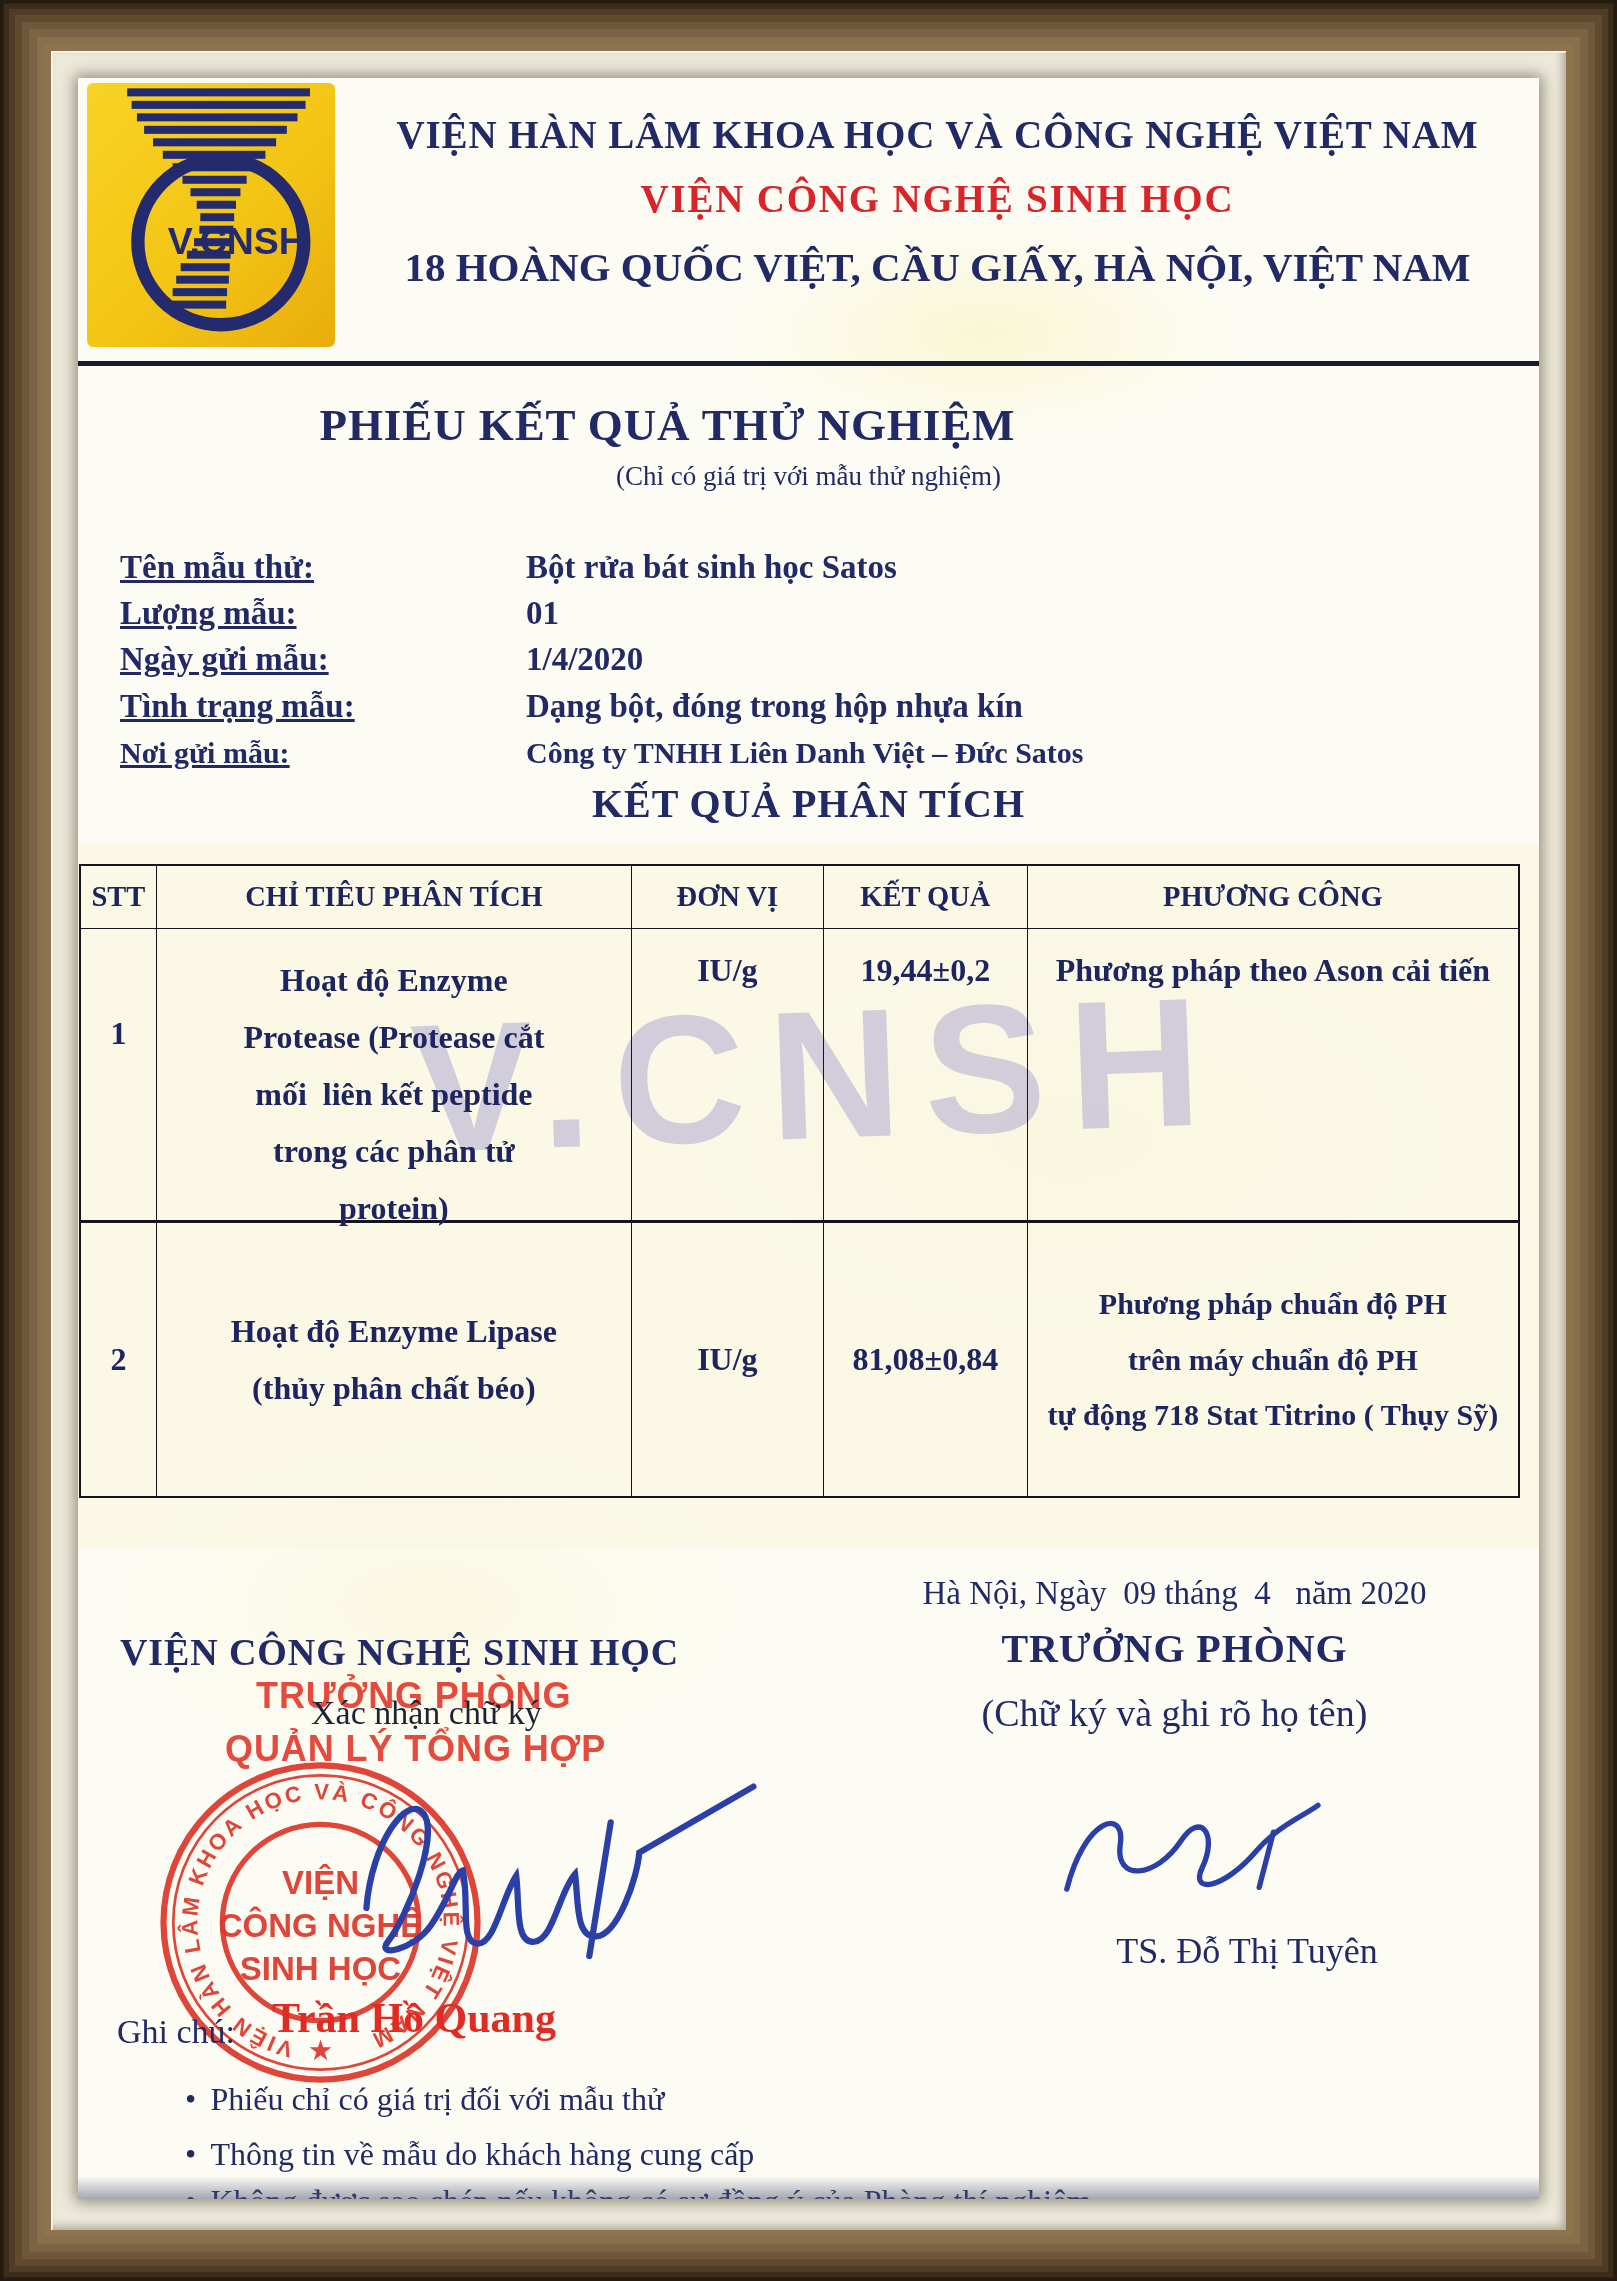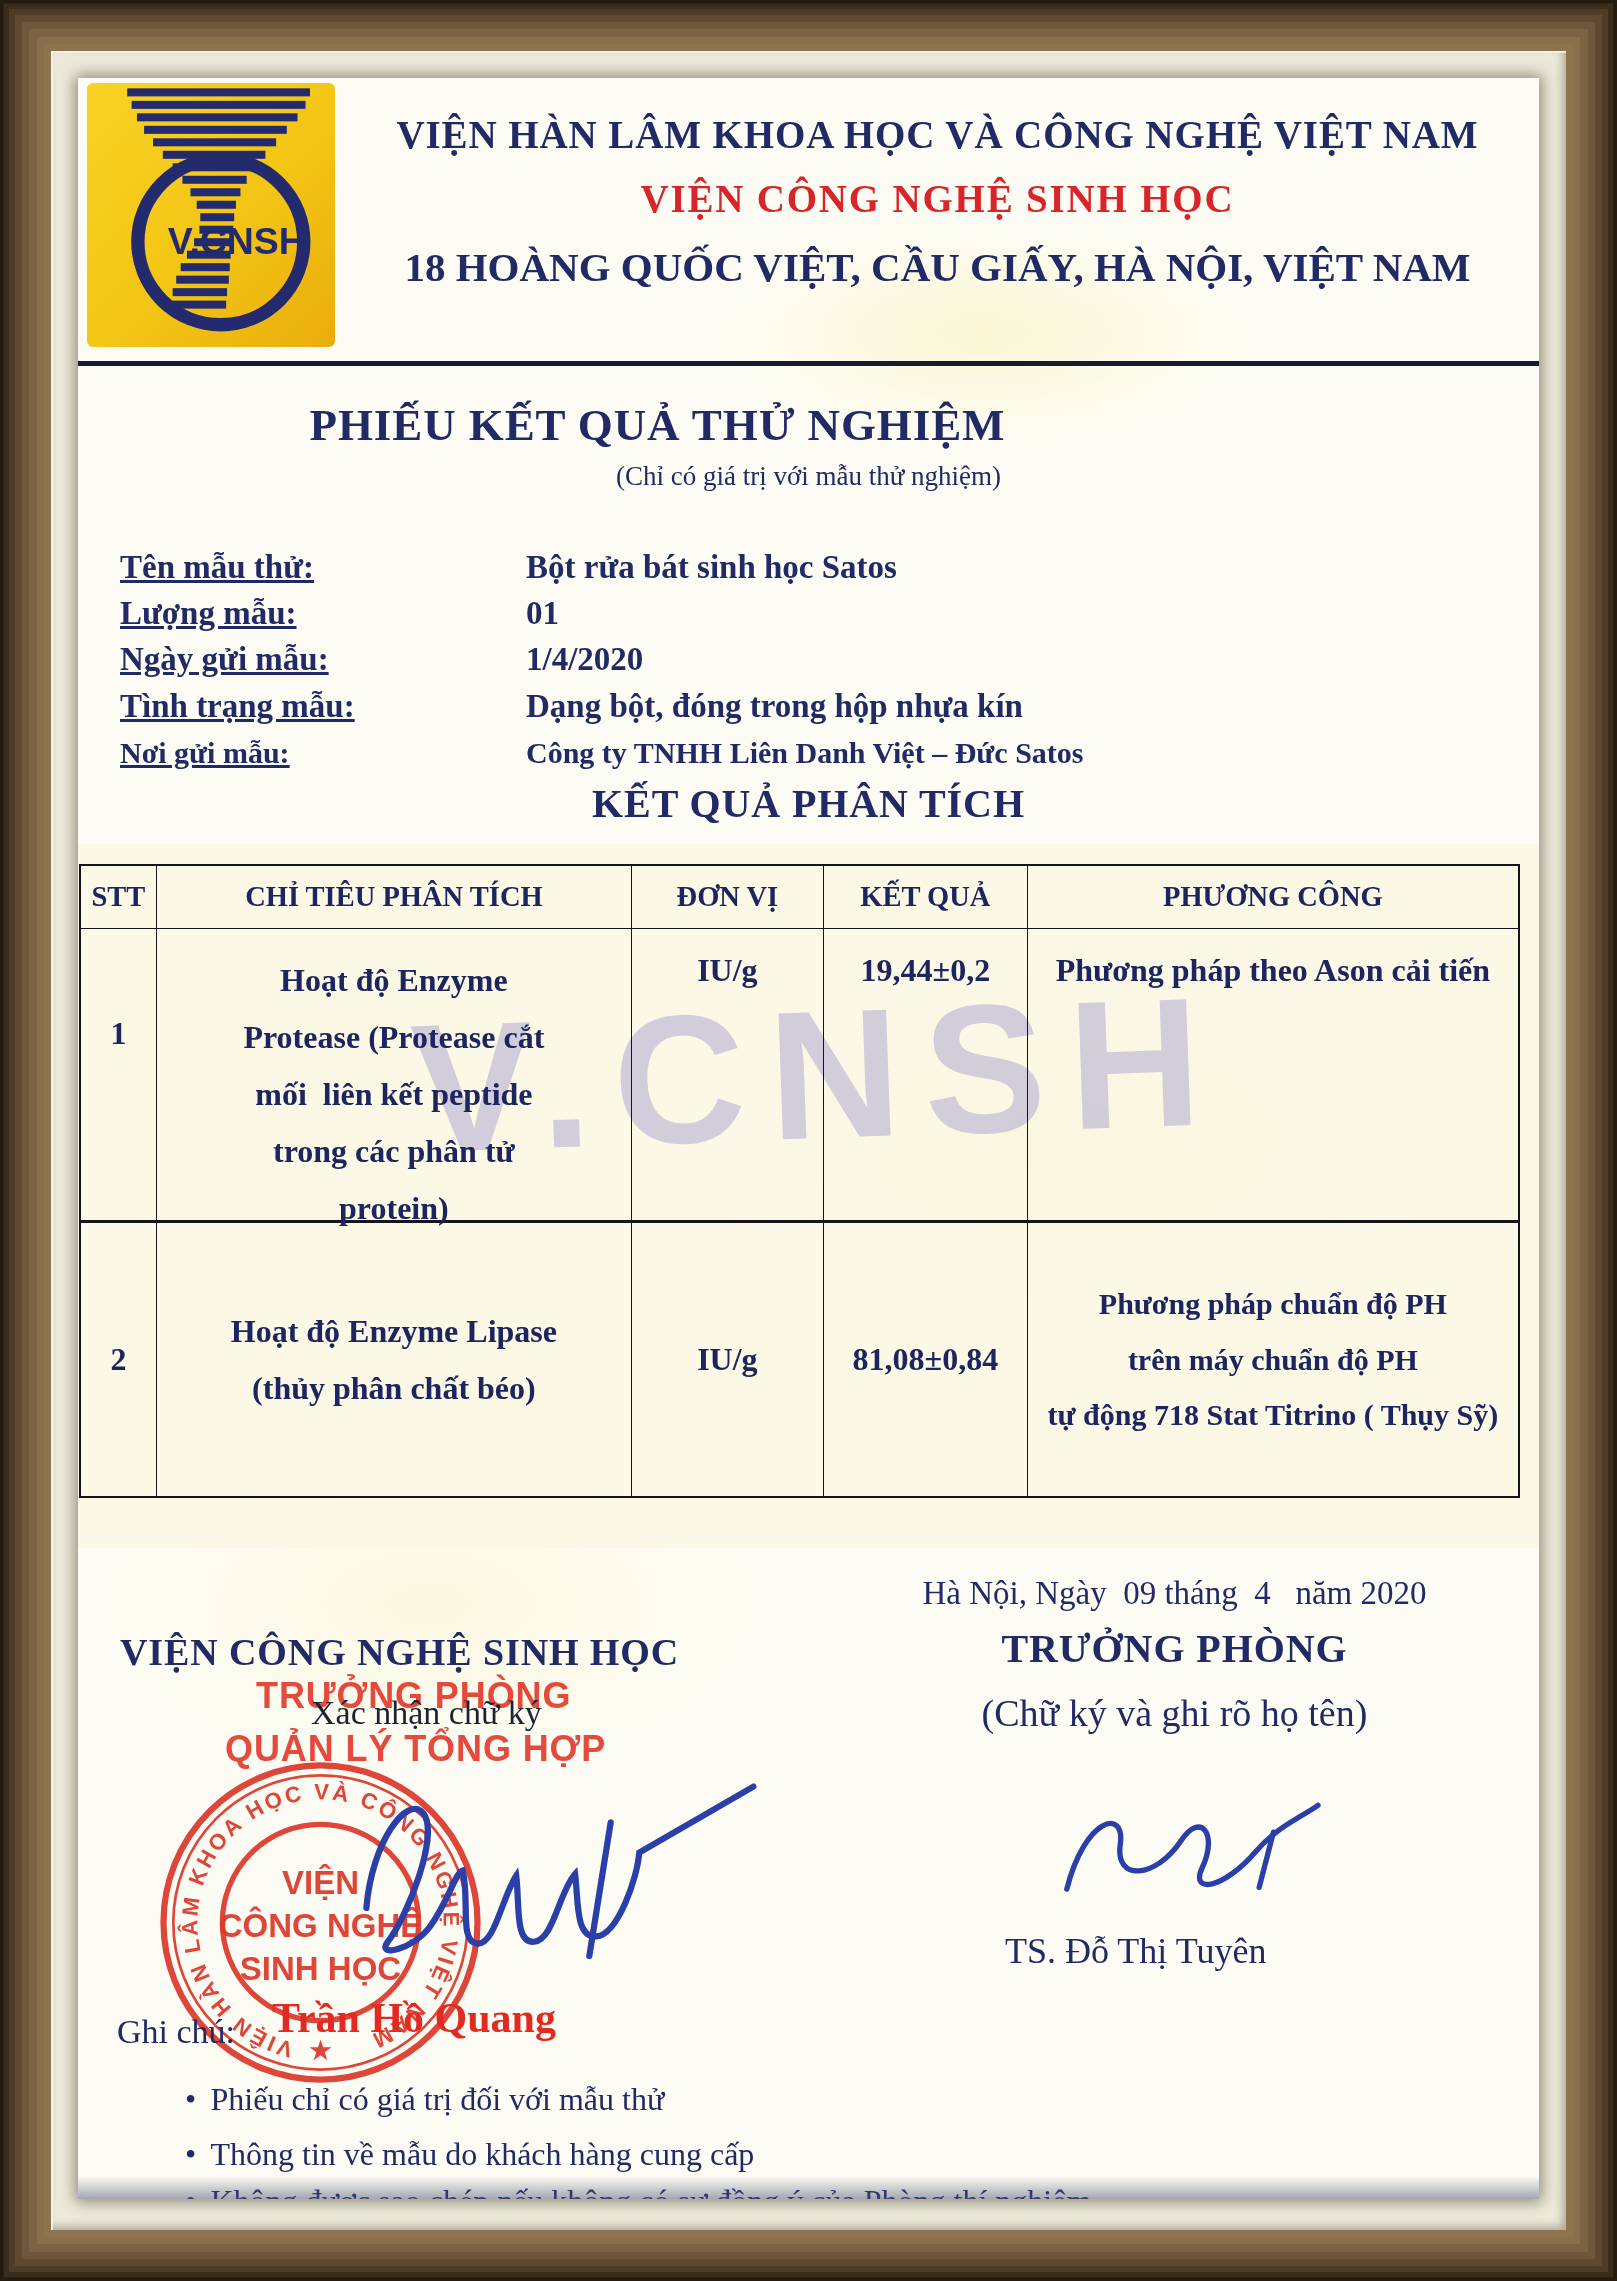--- a/index.html
+++ b/index.html
@@ -23,21 +23,21 @@
   .abs{position:absolute;}
   
   .logo{left:9px;top:5.3px;width:248px;height:264px;border-radius:6.2px;
         background:linear-gradient(135deg,#f8d324 0%,#f3c515 55%,#e9ad0c 100%);}
   .hblock{left:276px;top:19.6px;width:1167px;text-align:center;}
   .h1{font-size:39px;font-weight:bold;letter-spacing:0.9px;margin-top:14.3px;}
   .h2{font-size:39px;font-weight:bold;letter-spacing:1.8px;margin-top:19.6px;}
   .h3{font-size:41px;font-weight:bold;margin-top:21.4px;}
   .h4{font-size:37px;font-weight:bold;margin-top:19.6px;white-space:pre;}
   .rule{left:0;top:283px;width:1461px;height:4.5px;background:#181a2e;}
-  .title{left:2px;top:321px;width:1155px;text-align:center;font-size:45px;font-weight:bold;letter-spacing:0.9px;}
+  .title{left:12px;top:321px;width:1155px;text-align:center;font-size:45px;font-weight:bold;letter-spacing:0.9px;}
   .subtitle{left:0;top:383px;width:1461px;text-align:center;font-size:27px;}
   
   .ilabel{left:42px;font-size:33px;font-weight:bold;text-decoration:underline;}
   .ivalue{left:448px;font-size:33px;font-weight:bold;}
   .small{font-size:30px;}
   
   .rheading{left:0;top:702px;width:1461px;text-align:center;font-size:40px;font-weight:bold;letter-spacing:0.9px;}
   .ivory{left:0;top:766px;width:1461px;height:704px;background:rgba(250,247,226,.75);}
   .watermark{left:107px;top:891px;width:1265px;text-align:center;
              font-family:"Liberation Sans","DejaVu Sans",sans-serif;font-weight:bold;
@@ -63,21 +63,21 @@
   .rsub{font-size:38px;margin-top:19.6px;}
   .ltitle{left:42px;top:1552px;font-size:38px;font-weight:bold;letter-spacing:0.9px;}
   .redstamp-line{font-family:"Liberation Sans","DejaVu Sans",sans-serif;font-weight:bold;
                  font-size:36px;color:#e23b2e;opacity:.92;letter-spacing:0.9px;}
   .rs1{left:178px;top:1597px;}
   .rs2{left:147px;top:1650px;}
   .confirm{left:233px;top:1616px;font-size:34px;color:#1c2433;}
   .stamp{left:73px;top:1675px;}
   .sigL{left:267px;top:1689px;}
   .sigR{left:971px;top:1704px;}
-  .signer{left:927px;top:1852px;width:392px;font-size:36px;}
+  .signer{left:973px;top:1852px;width:392px;text-align:center;font-size:36px;}
   .namered{left:194px;top:1916px;font-size:42px;font-weight:bold;color:#e02a22;}
   .ghichu{left:39px;top:1935px;font-size:34px;}
   .note{left:107px;font-size:32px;display:flex;gap:14.3px;}
   .bstrip{left:0;bottom:0;width:1461px;height:23px;
           background:linear-gradient(rgba(72,82,112,0),rgba(72,82,112,.5));}
 </style>
 </head>
 <body>
 
 <div class="wood"></div>

